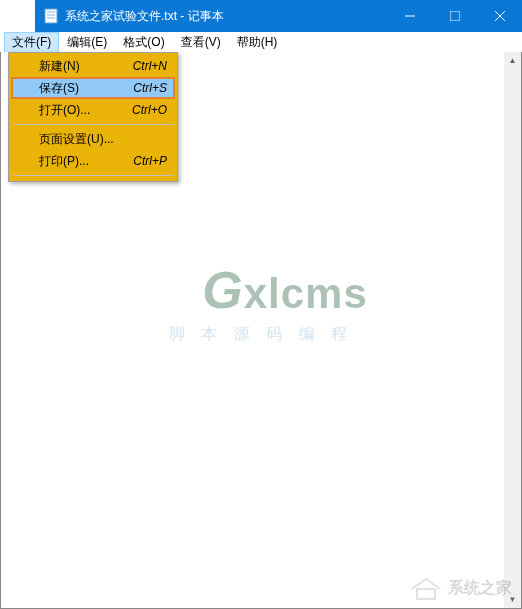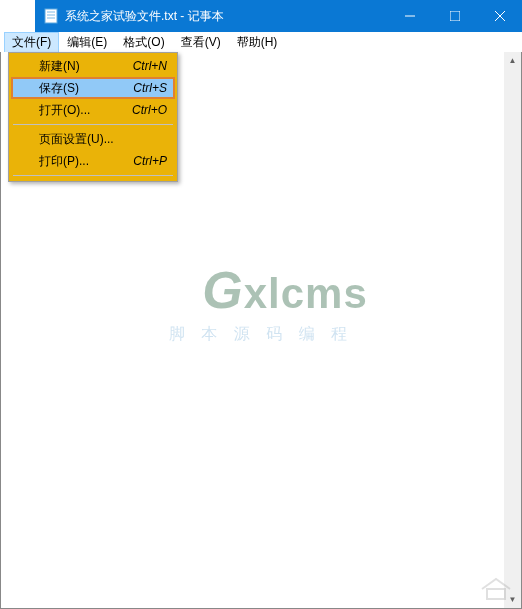--- a/index.html
+++ b/index.html
@@ -250,13 +250,14 @@
 <div class="watermark-center">
   <div class="wm-logo"><span class="g">G</span>xlcms</div>
   <div class="wm-sub">脚 本  源 码  编 程</div>
 </div>
 
 <div class="watermark-corner">
   <svg width="32" height="26">
       <polyline points="2,14 16,4 30,14" fill="none" stroke="#888" stroke-width="2"></polyline>
       <rect x="7" y="14" width="18" height="10" fill="none" stroke="#888" stroke-width="2"></rect>
     </svg>
+  <span class="wm-corner-text">系统之家</span>
 </div>
 
 </body></html>

